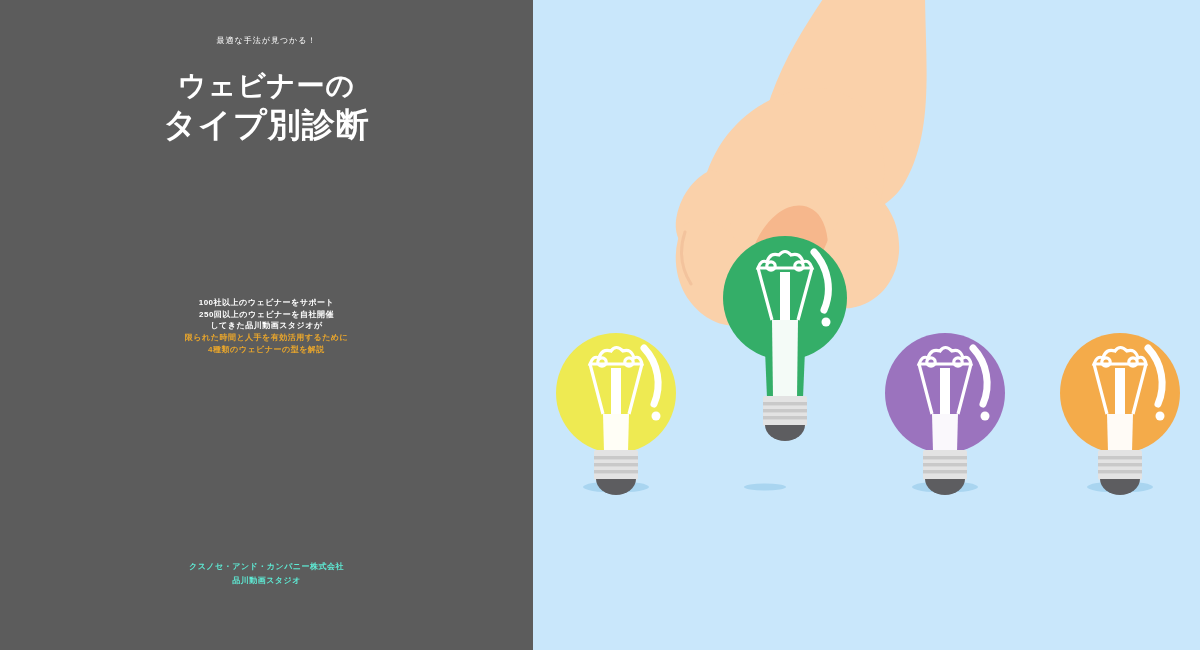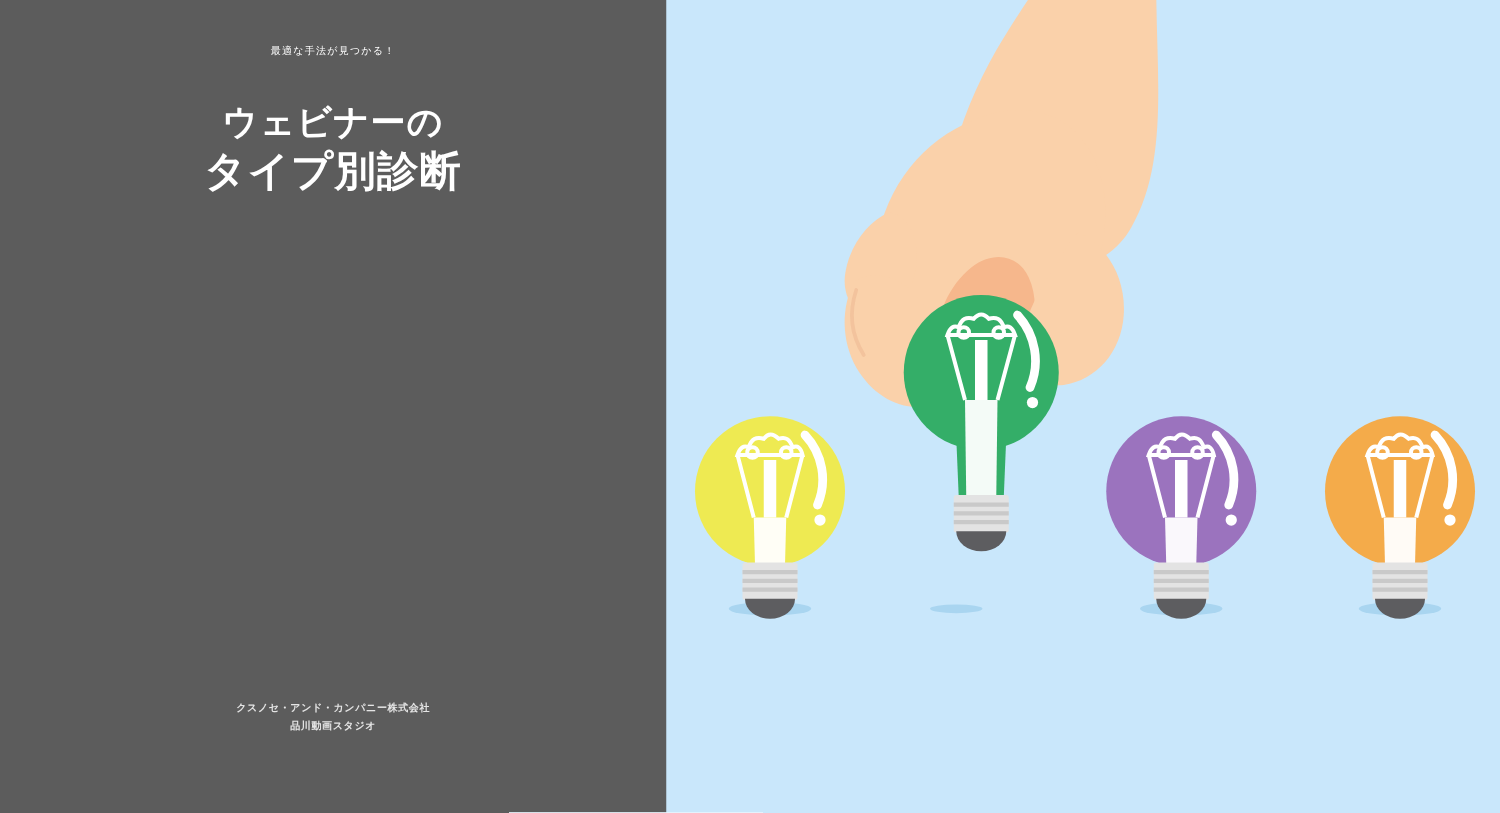--- a/index.html
+++ b/index.html
@@ -48,21 +48,20 @@
     position: absolute;
     left: 0;
     top: 68px;
     width: 533px;
     text-align: center;
     color: #ffffff;
     font-size: 58px;
     font-weight: bold;
     line-height: 1.30;
     letter-spacing: 1px;
-    margin-top: 12px;
   }
   .headline .hl-line { display: block; white-space: nowrap; }
 
   .body-copy {
     position: absolute;
     left: 0;
     top: 297px;
     width: 533px;
     text-align: center;
     font-size: 27px;
@@ -73,21 +72,21 @@
   .body-copy .bc-line { display: block; white-space: nowrap; }
   .bc-white { color: #ffffff; }
   .bc-accent { color: #e9a62c; }
 
   .company {
     position: absolute;
     left: 0;
     top: 560px;
     width: 533px;
     text-align: center;
-    color: #e5e5e5;
+    color: #5eead4;
     font-size: 17px;
     font-weight: bold;
     line-height: 1.7;
     letter-spacing: 0.5px;
   }
   .company .co-line { display: block; white-space: nowrap; }
 
   
   .art {
     position: absolute;
@@ -274,20 +273,27 @@
 
   <div class="left-panel">
 
     <div class="eyebrow" style="font-size: 8px;">最適な手法が見つかる！</div>
 
     <div class="headline">
       <span class="hl-line" style="font-size: 28px;">ウェビナーの</span>
       <span class="hl-line" style="font-size: 33px;">タイプ別診断</span>
     </div>
 
+    <div class="body-copy">
+      <span class="bc-line bc-white" style="font-size: 8px;">100社以上のウェビナーをサポート</span>
+      <span class="bc-line bc-white" style="font-size: 8px;">250回以上のウェビナーを自社開催</span>
+      <span class="bc-line bc-white" style="font-size: 8px;">してきた品川動画スタジオが</span>
+      <span class="bc-line bc-accent" style="font-size: 8px;">限られた時間と人手を有効活用するために</span>
+      <span class="bc-line bc-accent" style="font-size: 8px;">4種類のウェビナーの型を解説</span>
+    </div>
 
     <div class="company">
       <span class="co-line" style="font-size: 8px;">クスノセ・アンド・カンパニー株式会社</span>
       <span class="co-line" style="font-size: 8px;">品川動画スタジオ</span>
     </div>
 
   </div>
 </div>
 
 </body></html>

